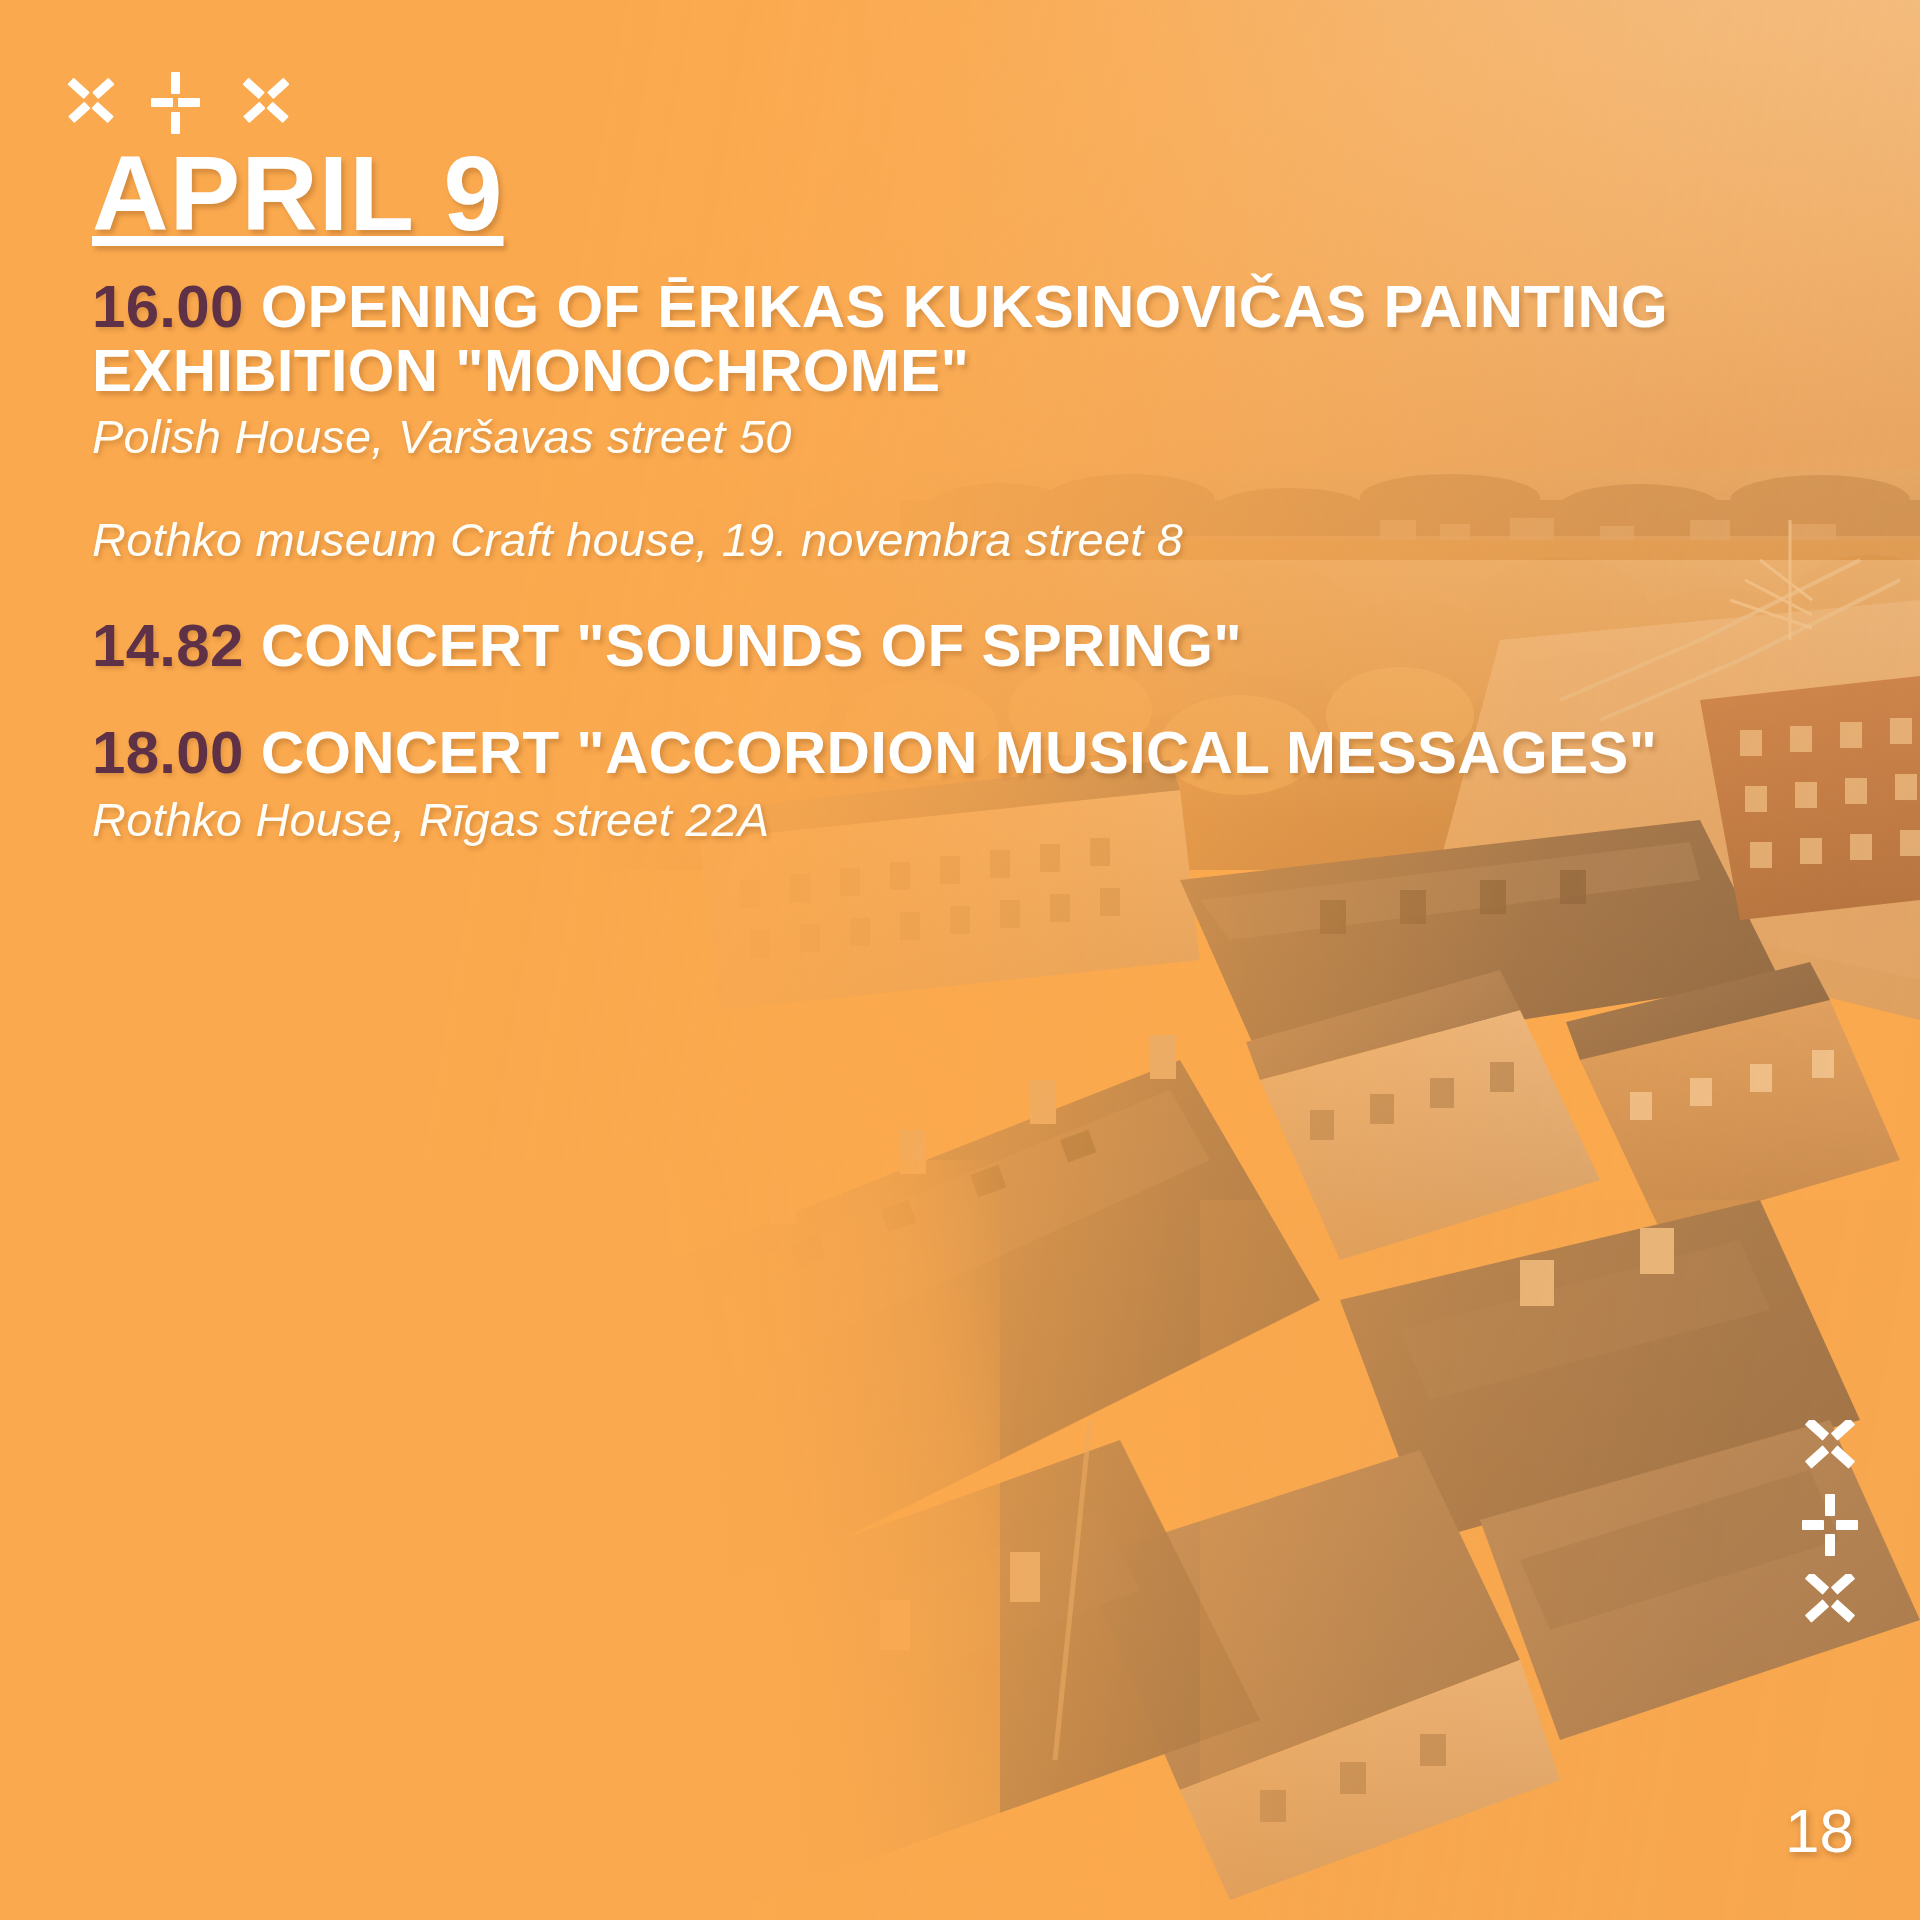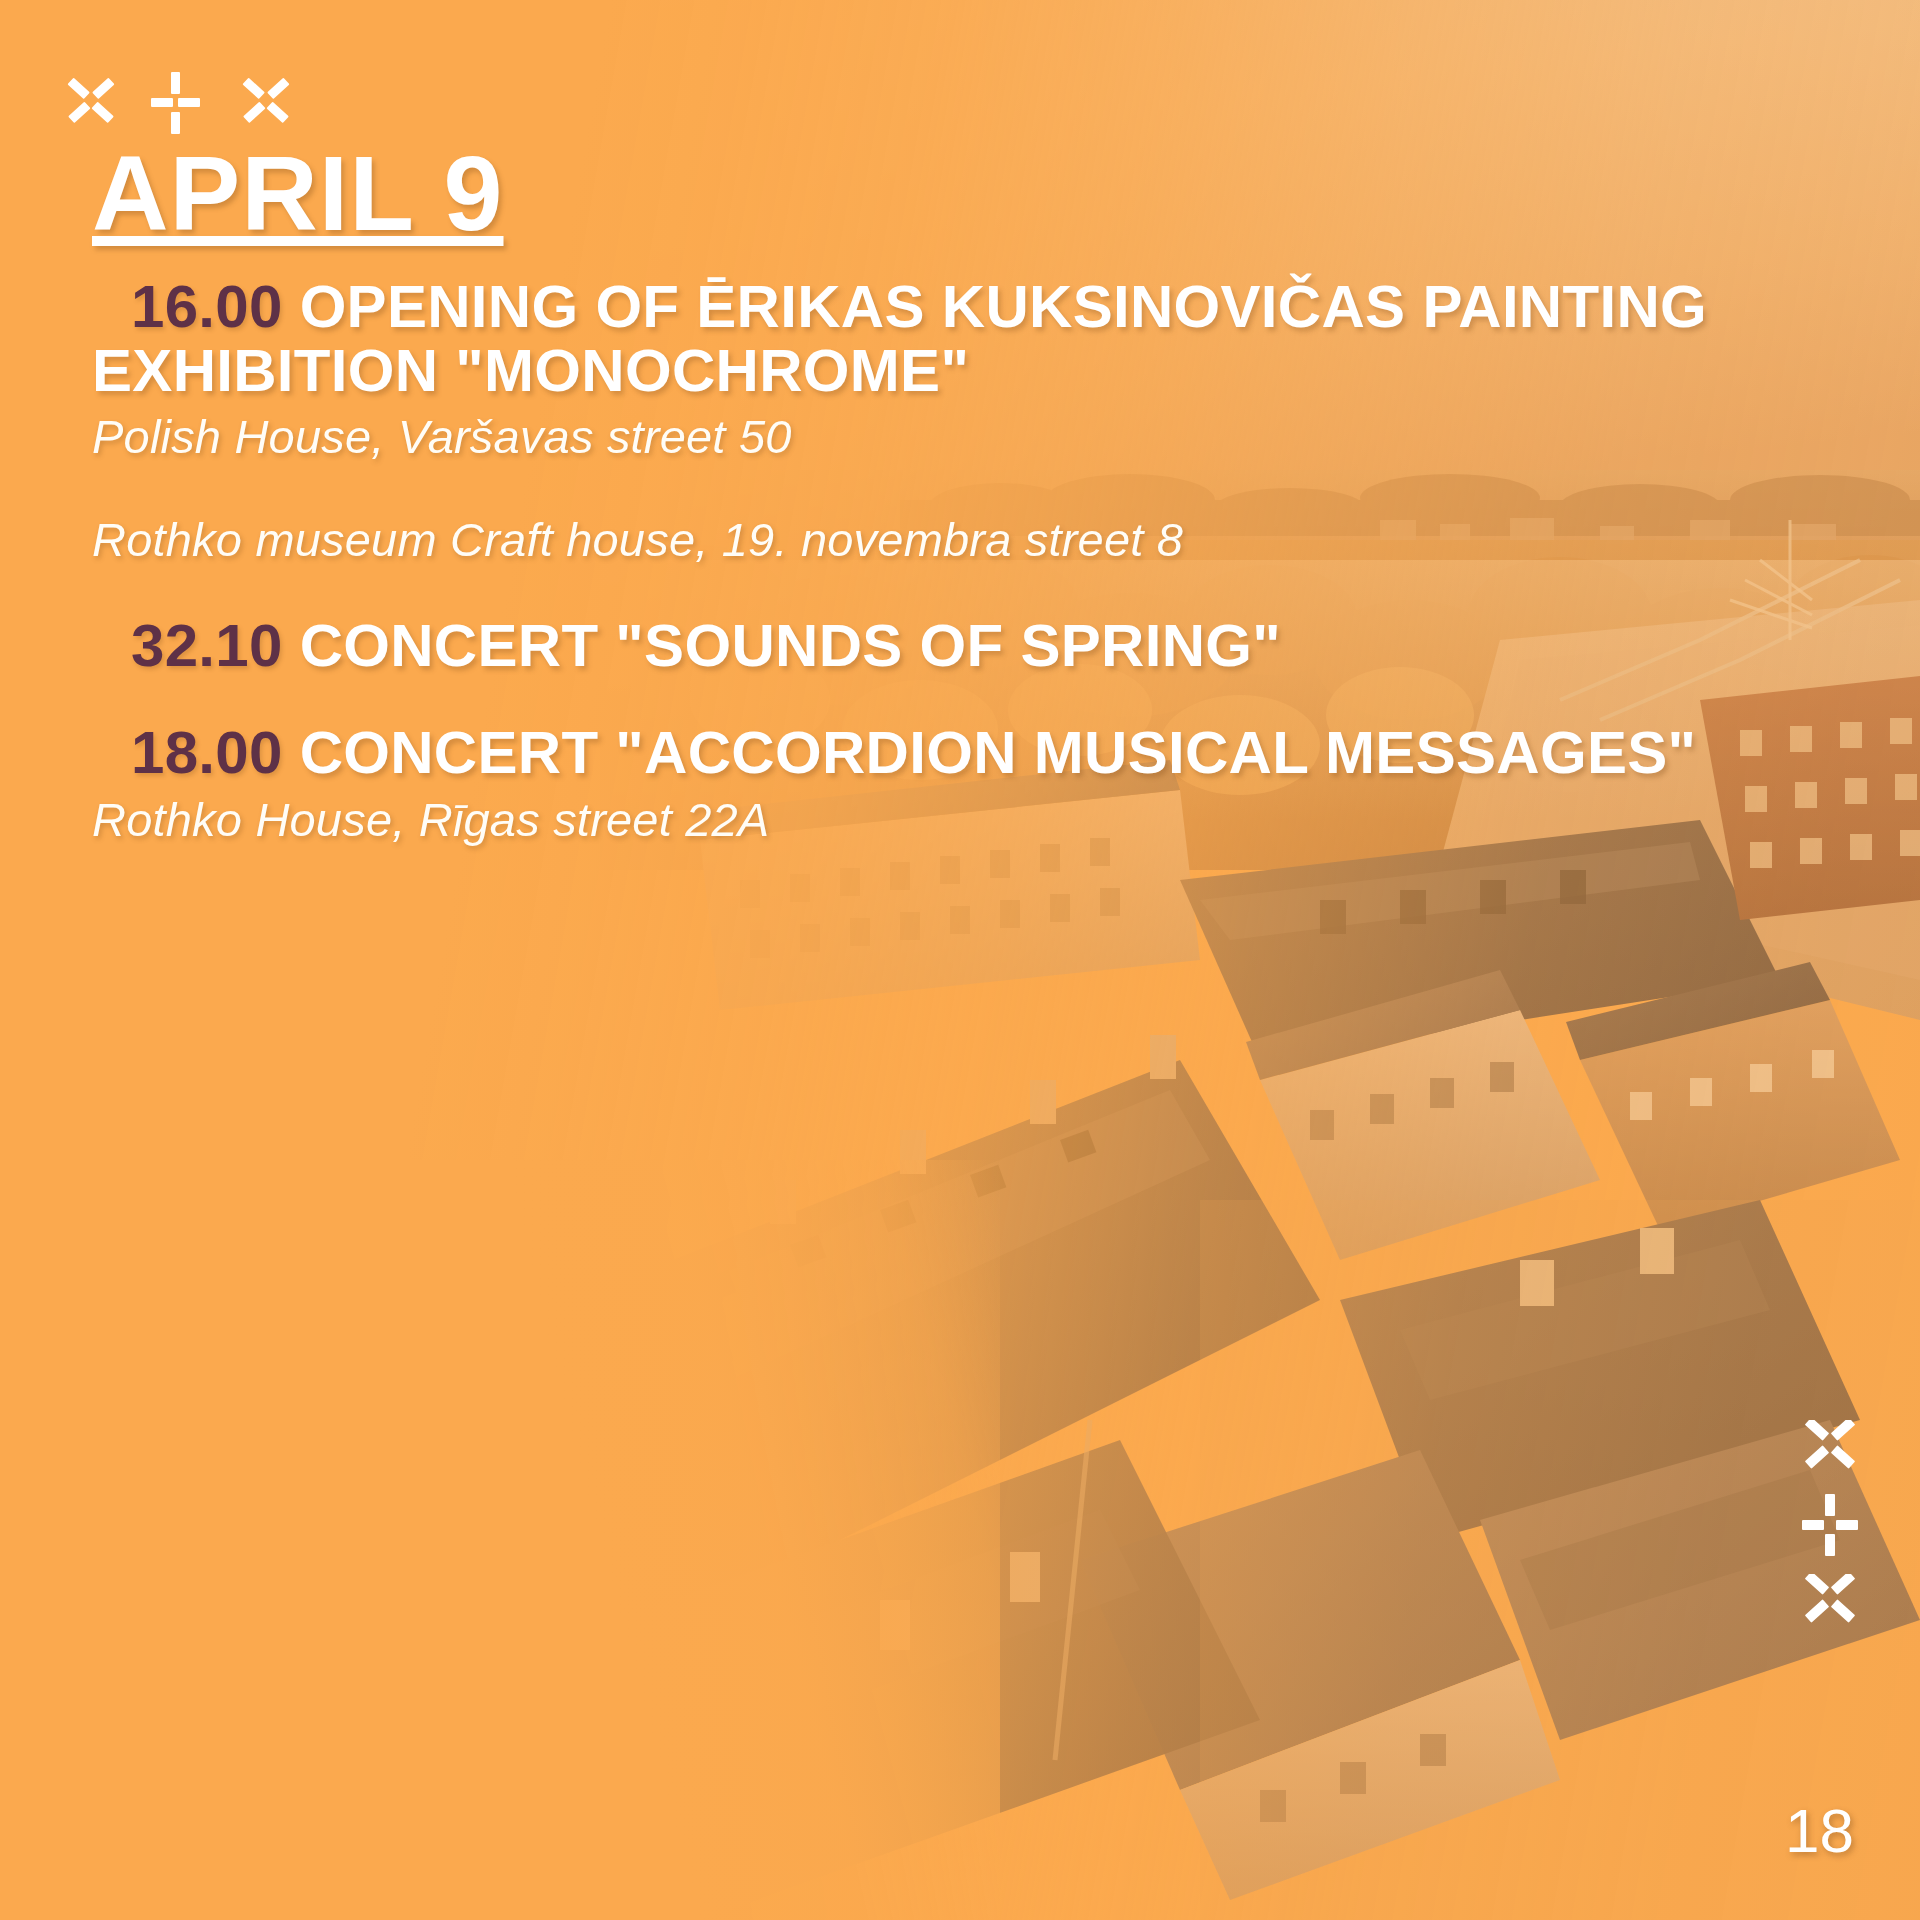--- a/index.html
+++ b/index.html
@@ -58,21 +58,21 @@
     position:absolute; left:92px; top:275px; width:1740px;
   }
   .event{ margin-bottom:44px; }
   .event:last-child{ margin-bottom:0; }
 
   .event-head{
     font-size:60px; font-weight:800; line-height:1.06;
     color:#ffffff; letter-spacing:0.3px;
     text-shadow:3px 4px 5px rgba(120,70,20,0.28);
   }
-  .event-time{ color:#5E3147; text-shadow:2px 3px 4px rgba(120,70,20,0.22);margin-left:39px; }
+  .event-time{ color:#5E3147; text-shadow:2px 3px 4px rgba(120,70,20,0.22); }
 
   .event-venue{
     font-size:47px; font-style:italic; font-weight:400;
     color:#FFFDF7; line-height:1.25; margin-top:6px;
     letter-spacing:0.2px;
     text-shadow:2px 3px 5px rgba(120,70,20,0.30);
   }
 
   #page-number{
     position:absolute; right:66px; bottom:58px;
@@ -368,21 +368,21 @@
       </div>
       <div class="event-venue">Polish House, Varšavas street 50</div>
     </div>
 
     <div class="event">
       <div class="event-venue">Rothko museum Craft house, 19. novembra street 8</div>
     </div>
 
     <div class="event">
       <div class="event-head">
-        <span class="event-time">32.10 </span>
+        <span class="event-time">14.82 </span>
         <span>CONCERT "SOUNDS OF SPRING"</span>
       </div>
     </div>
 
     <div class="event">
       <div class="event-head">
         <span class="event-time">18.00 </span>
         <span>CONCERT "ACCORDION MUSICAL MESSAGES"</span>
       </div>
       <div class="event-venue">Rothko House, Rīgas street 22A</div>

